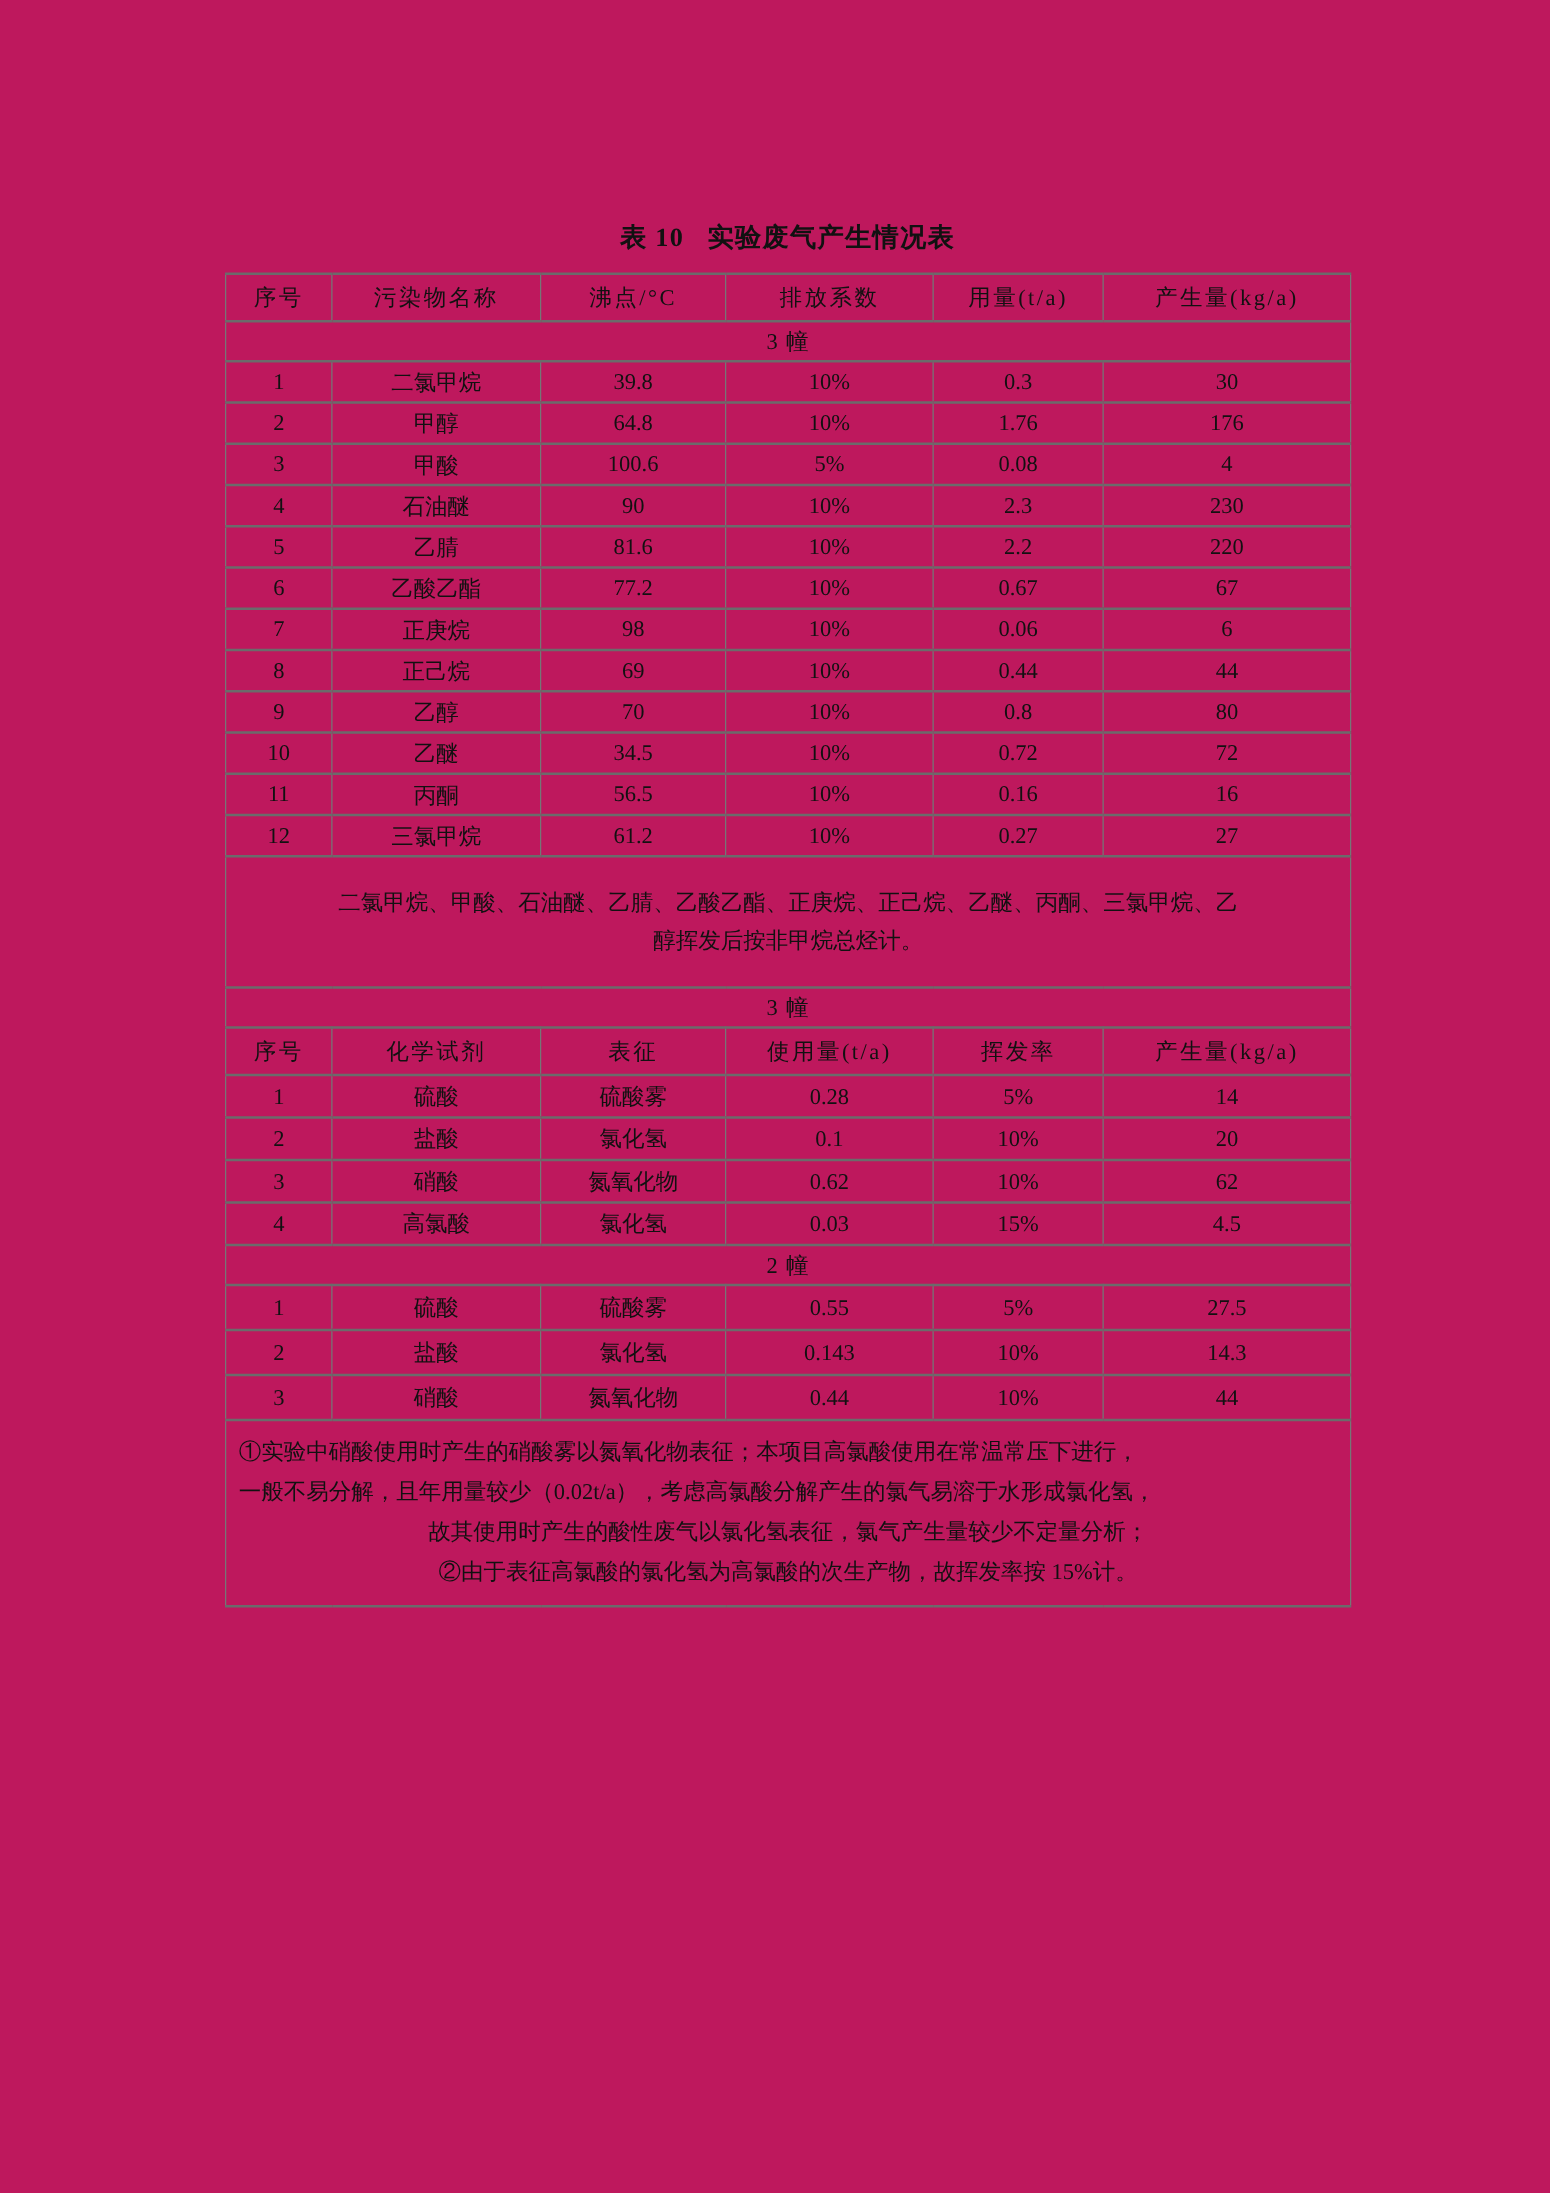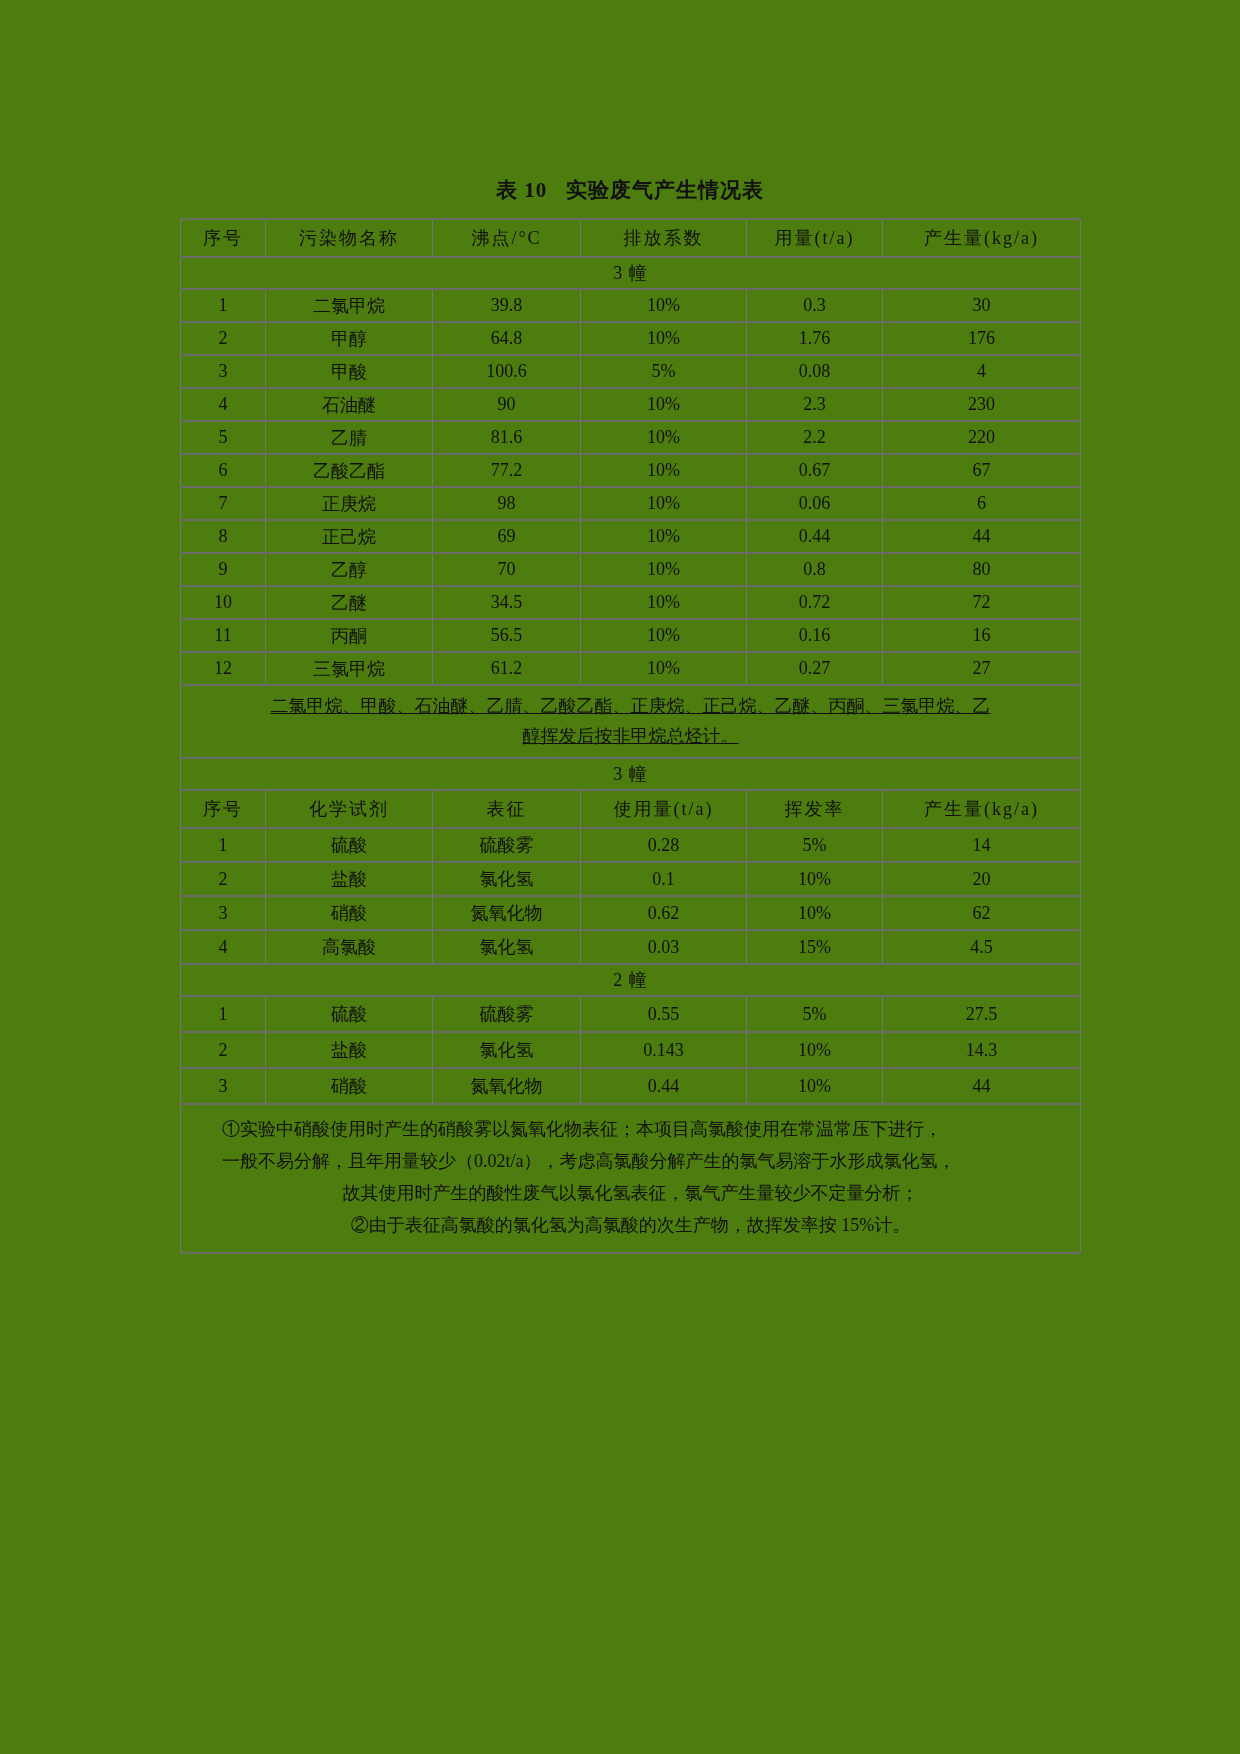--- a/index.html
+++ b/index.html
@@ -4,21 +4,21 @@
 <style>
   html, body {
     margin: 0;
     padding: 0;
     background: #ffffff;
   }
   .page {
     position: relative;
     width: 1240px;
     height: 1754px;
-    background: #4d7c0f;
+    background: #be185d;
     font-family: "Liberation Serif", "DejaVu Serif", serif;
     color: #111111;
     overflow: hidden;
   }
   .doc-title {
     position: absolute;
     top: 176px;
     left: 180px;
     width: 900px;
     text-align: center;
@@ -56,29 +56,28 @@
     letter-spacing: 1px;
     margin-top: 38px;
   }
   tbody.rows-solvents td { height: 31px; }
   tbody.rows-acid3 td { height: 32px; }
   tbody.rows-acid2 td { height: 34px; }
   td.em {
     border-bottom: 3px solid #000000;
   }
   tr.note-row td {
-    padding: 6px 4px;
+    padding: 22px 4px;
     line-height: 1.65;
-    text-decoration: underline;
   }
   tr.footnote-row td {
     padding: 8px 10px 10px 10px;
     line-height: 1.78;
   }
-  .line-left  { text-align: left; margin-left: 31px; }
+  .line-left  { text-align: left; }
   .line-center { text-align: center; }
 </style>
 </head>
 <body>
 
 <div class="page">
 
   <div class="doc-title">表 10   实验废气产生情况表</div>
 
   <table class="gas-table">

